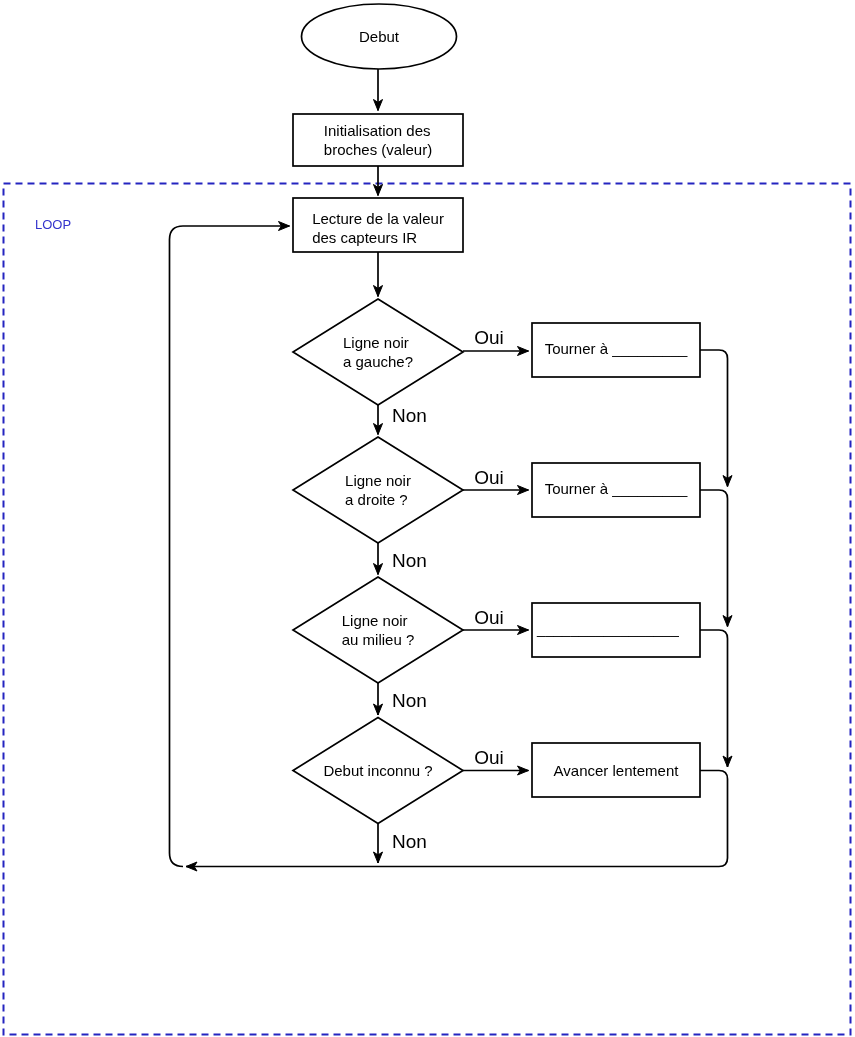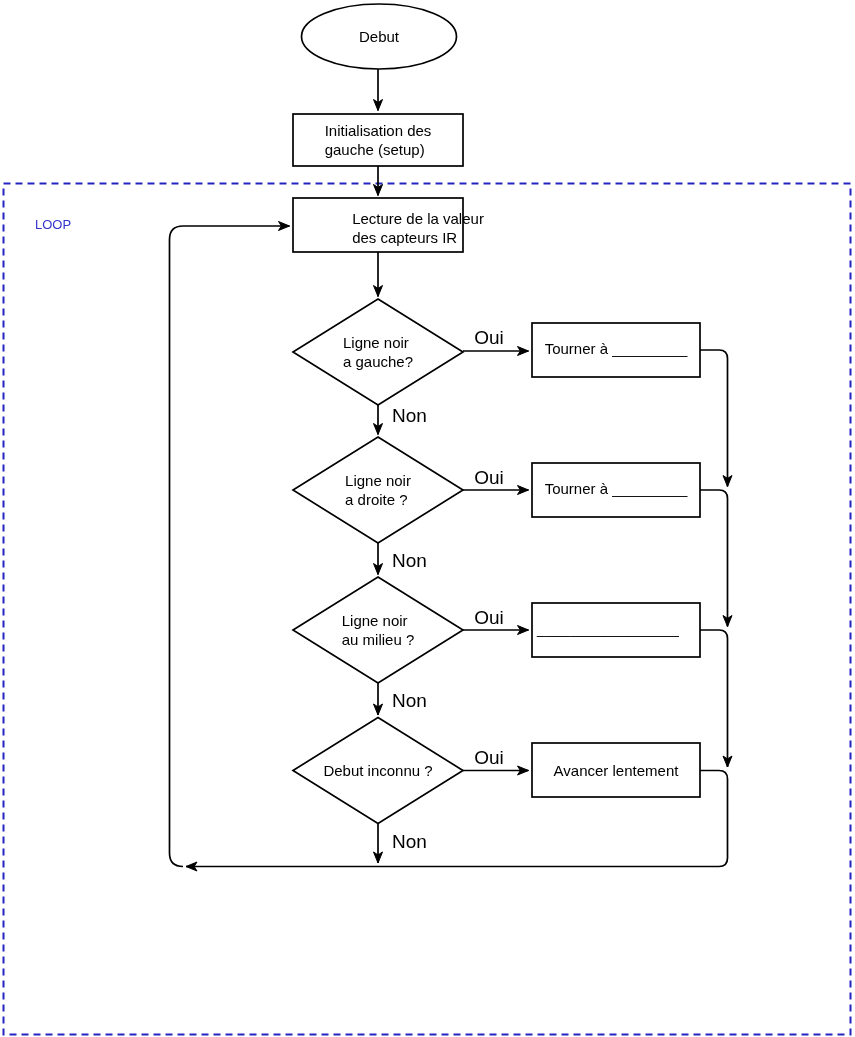--- a/index.html
+++ b/index.html
@@ -89,23 +89,23 @@
     <rect class="shape" x="532" y="463" width="168" height="54"></rect>
     <rect class="shape" x="532" y="603" width="168" height="54"></rect>
     <rect class="shape" x="532" y="743" width="168" height="54"></rect>
   </svg>
 
   <div class="lbl loop" style="left:35px; top:214px; width:120px; height:20px;">LOOP</div>
 
   <div class="lbl" style="left:304px; top:5px; width:150px; height:63px;">Debut</div>
 
   <div class="lbl" style="left:293px; top:114px; width:170px; height:52px;">Initialisation des
-gauche (setup)</div>
+broches (valeur)</div>
 
-  <div class="lbl" style="left:293px; top:198px; width:170px; height:60px;margin-left:40px;">Lecture de la valeur
+  <div class="lbl" style="left:293px; top:198px; width:170px; height:60px;">Lecture de la valeur
 des capteurs IR</div>
 
   <div class="lbl" style="left:298px; top:300px; width:160px; height:104px;">Ligne noir
 a gauche?</div>
 
   <div class="lbl" style="left:298px; top:438px; width:160px; height:104px;">Ligne noir
 a droite ?</div>
 
   <div class="lbl" style="left:298px; top:578px; width:160px; height:104px;">Ligne noir
 au milieu ?</div>

